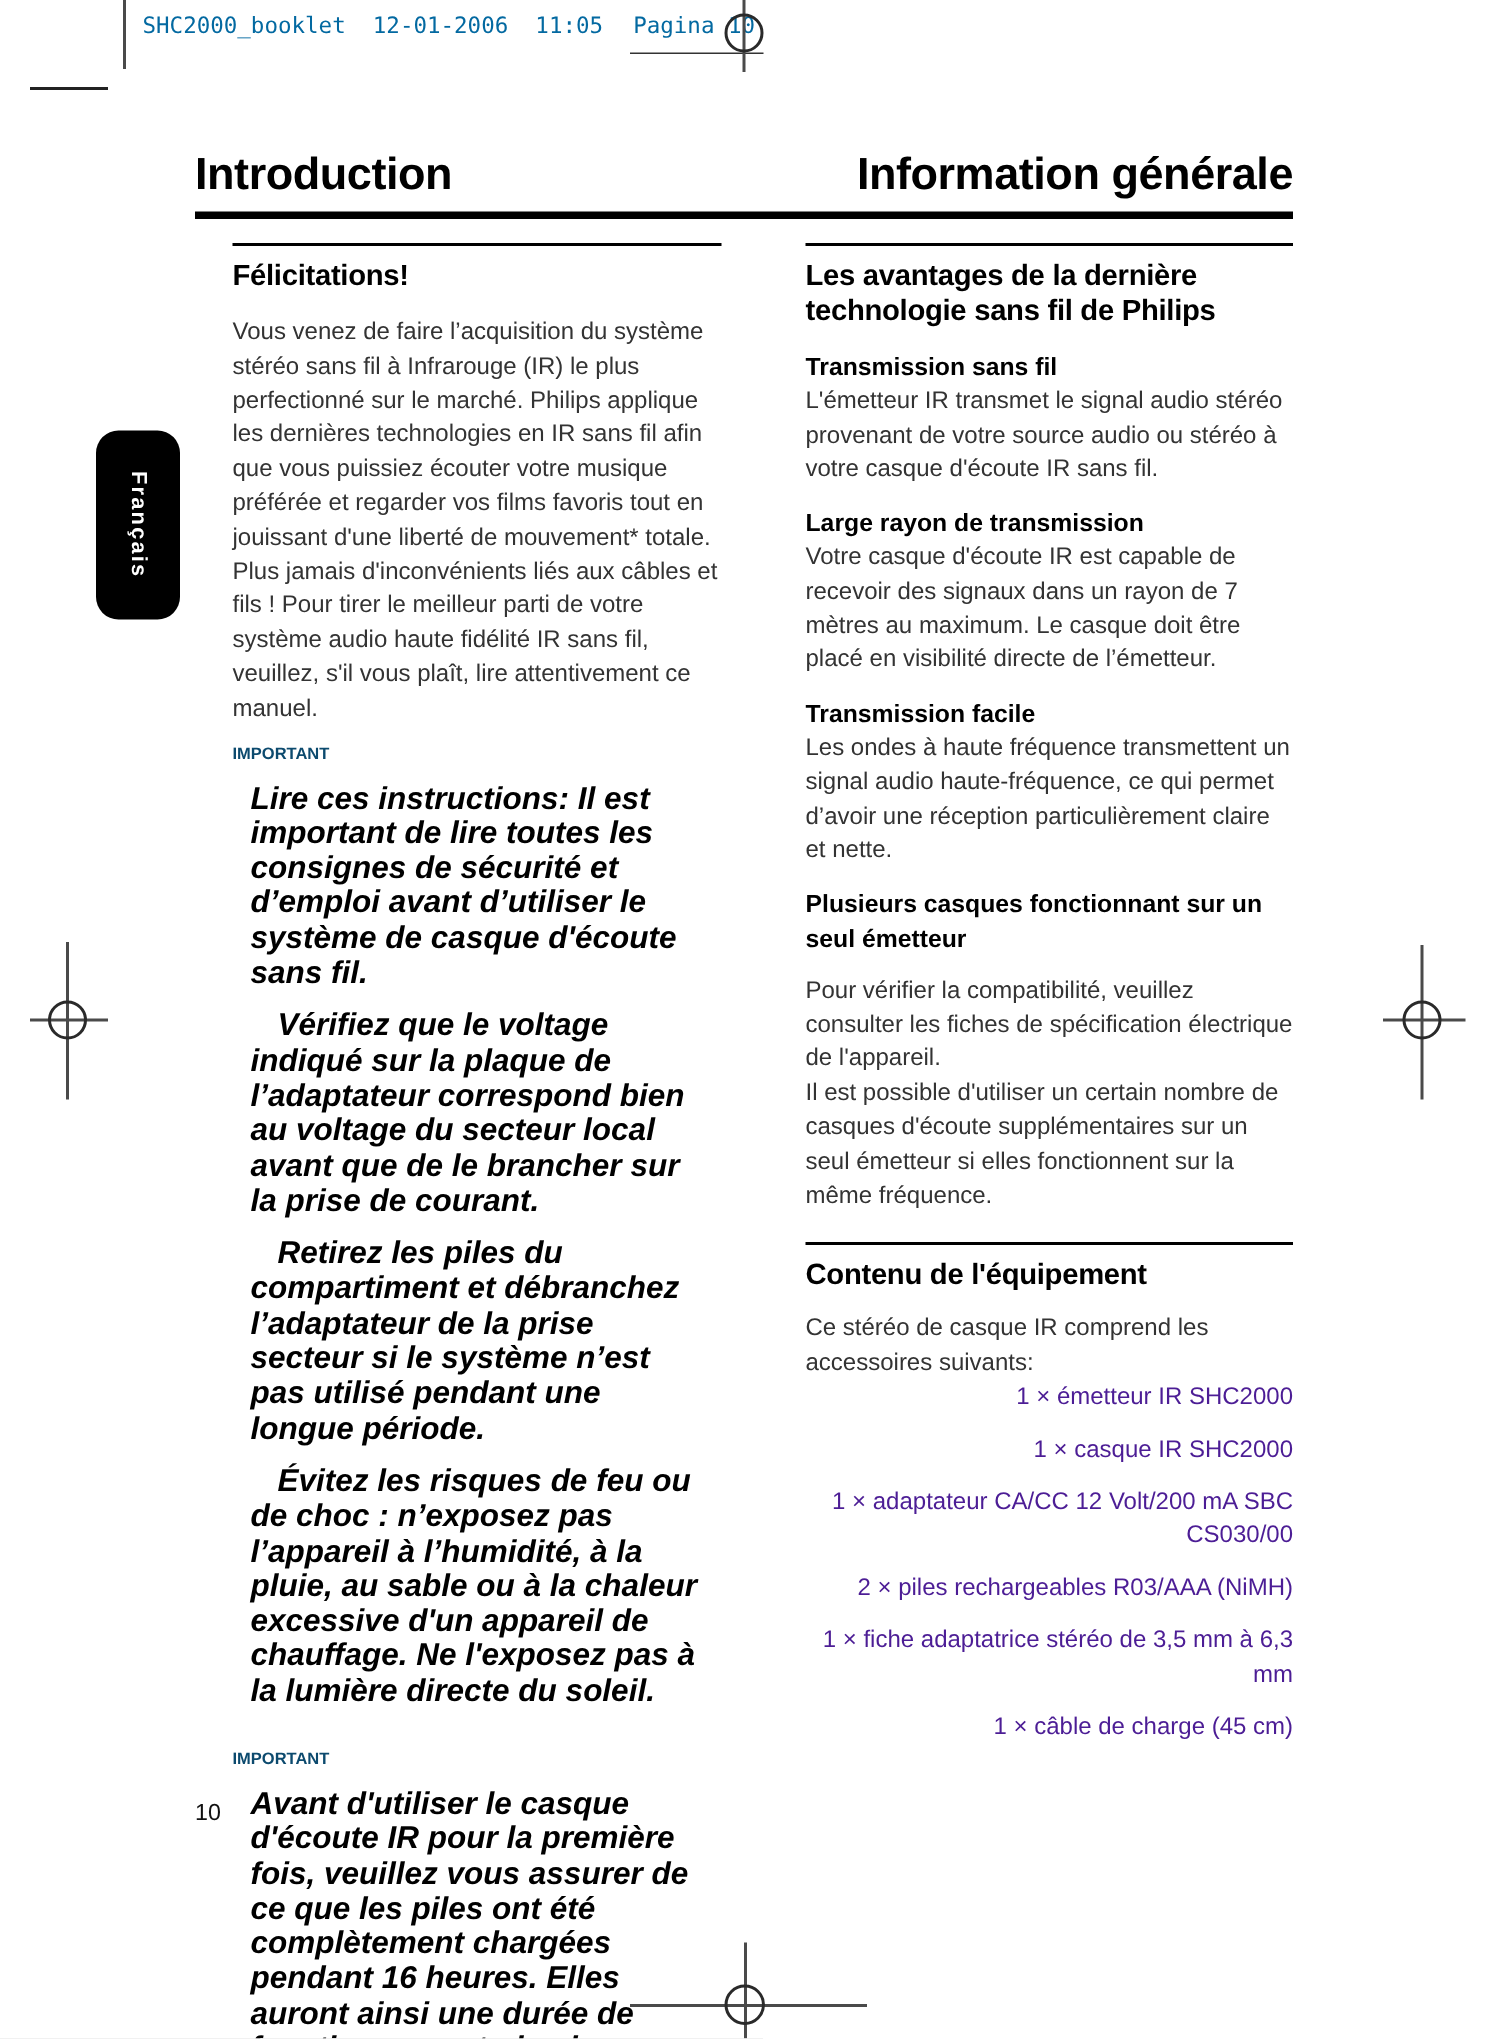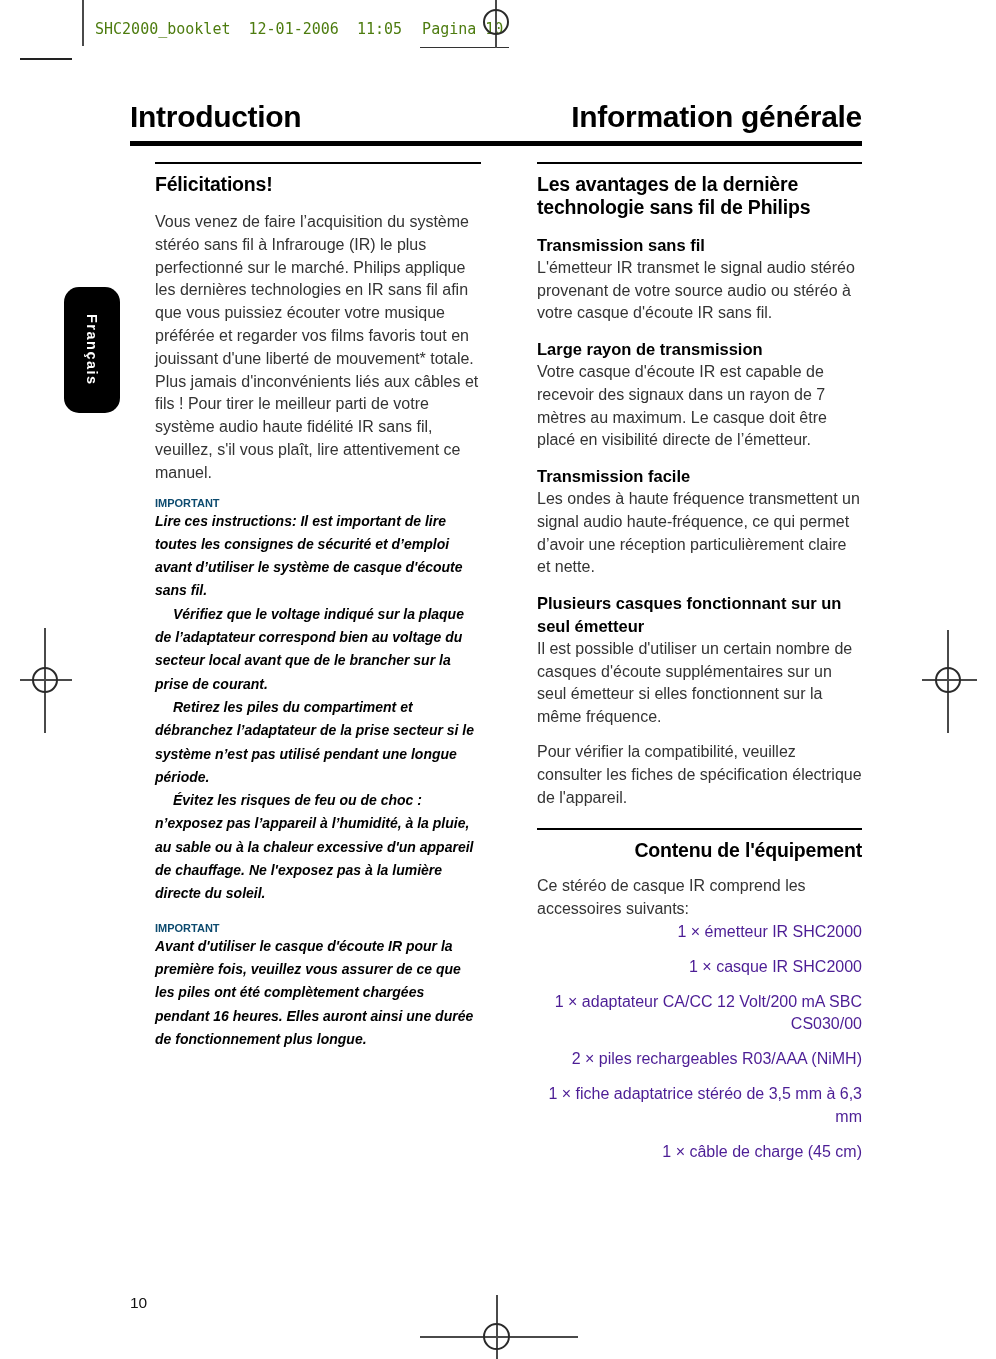--- a/index.html
+++ b/index.html
@@ -9,23 +9,23 @@
     width:996px; height:1359px;
     background:#ffffff;
     overflow:hidden;
     font-family:"Liberation Sans", sans-serif;
     color:#222;
     margin:0 auto;
   }
 
   
   .print-header {
-    position:absolute; left:95px; top:20px;
+    position:absolute; left:95px; top:8px;
     font-family:"DejaVu Sans Mono","Liberation Mono",monospace;
-    font-size:15px; color:#4d7c0f; white-space:pre;
+    font-size:15px; color:#0369a1; white-space:pre;
   }
   .print-header .pagina {
     display:inline-block;
     border-bottom:1.5px solid #333;
     padding:0 6px 9px 2px;
   }
 
   
   .mark { position:absolute; background:#4a4a4a; }
   .reg-circle {
@@ -69,40 +69,40 @@
   }
   p.body {
     font-size:16px; line-height:22.8px; color:#333;
     margin:0 0 12px 0;
   }
   p.imp-title {
     font-size:11px; font-weight:bold; color:#0c4a6e;
     margin:6px 0 1px 0;
   }
   p.imp {
-    font-size:14px; line-height:23.3px;
+    font-size:21px; line-height:23.3px;
     font-weight:bold; font-style:italic; color:#000;
-    margin:0;
+    margin:12px;
   }
   p.imp.indent { text-indent:18px; }
   .gap { height:10px; }
 
   h3.subhead {
     font-size:16.5px; font-weight:bold; color:#000;
     line-height:22.8px; margin:13px 0 0 0;
   }
   .col-right p.body { margin:0; }
   .col-right p.closing { margin-top:12px; }
   .rule2 { border-top:2px solid #000; width:100%; margin-top:19px; }
-  .col-right h2.equip { margin-top:9px; margin-bottom:13px;text-align:right; }
+  .col-right h2.equip { margin-top:9px; margin-bottom:13px; }
   p.item { font-size:16px; line-height:22.8px; color:#4c1d95; margin:0 0 12px 0;text-align:right; }
 
   
   .page-number {
-    position:absolute; left:130px; top:1294px;
+    position:absolute; left:130px; top:1200px;
     font-size:15.5px; color:#111;
   }
 </style>
 </head>
 <body>
 
 <div class="page">
 
   <div class="print-header"><span>SHC2000_booklet  12-01-2006  11:05</span><span>  </span><span class="pagina">Pagina 10</span></div>
 
@@ -156,23 +156,23 @@
     <h3 class="subhead" style="margin-top:0;">Transmission sans fil</h3>
     <p class="body">L'émetteur IR transmet le signal audio stéréo provenant de votre source audio ou stéréo à votre casque d'écoute IR sans fil.</p>
 
     <h3 class="subhead">Large rayon de transmission</h3>
     <p class="body">Votre casque d'écoute IR est capable de recevoir des signaux dans un rayon de 7 mètres au maximum. Le casque doit être placé en visibilité directe de l’émetteur.</p>
 
     <h3 class="subhead">Transmission facile</h3>
     <p class="body">Les ondes à haute fréquence transmettent un signal audio haute-fréquence, ce qui permet d’avoir une réception particulièrement claire et nette.</p>
 
     <h3 class="subhead">Plusieurs casques fonctionnant sur un seul émetteur</h3>
+    <p class="body closing">Pour vérifier la compatibilité, veuillez consulter les fiches de spécification électrique de l'appareil.</p>
+
     <p class="body">Il est possible d'utiliser un certain nombre de casques d'écoute supplémentaires sur un seul émetteur si elles fonctionnent sur la même fréquence.</p>
-
-    <p class="body closing">Pour vérifier la compatibilité, veuillez consulter les fiches de spécification électrique de l'appareil.</p>
 
     <div class="rule2"></div>
     <h2 class="section-title equip">Contenu de l'équipement</h2>
     <p class="body">Ce stéréo de casque IR comprend les accessoires suivants:</p>
 
     <p class="item">1 × émetteur IR SHC2000</p>
     <p class="item">1 × casque IR SHC2000</p>
     <p class="item">1 × adaptateur CA/CC 12 Volt/200 mA SBC CS030/00</p>
     <p class="item">2 × piles rechargeables R03/AAA (NiMH)</p>
     <p class="item">1 × fiche adaptatrice stéréo de 3,5 mm à 6,3 mm</p>

